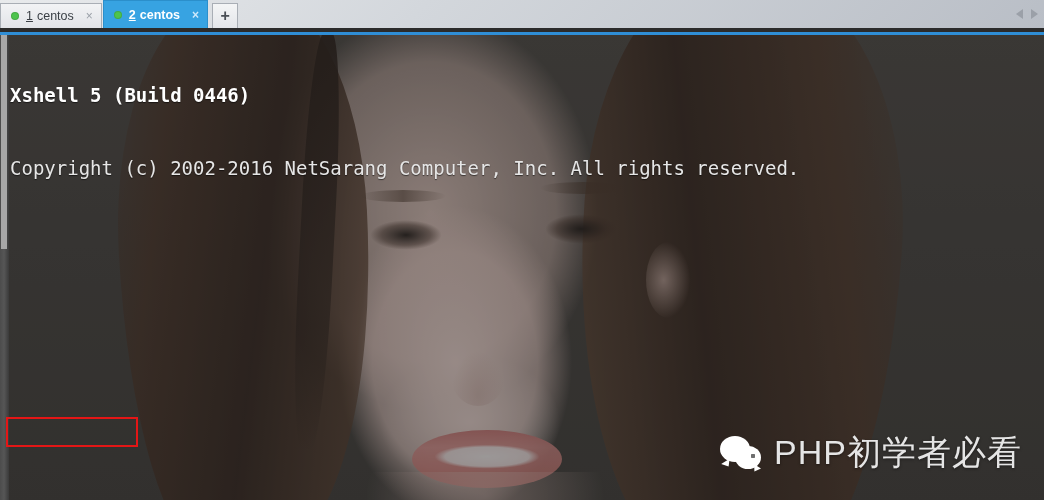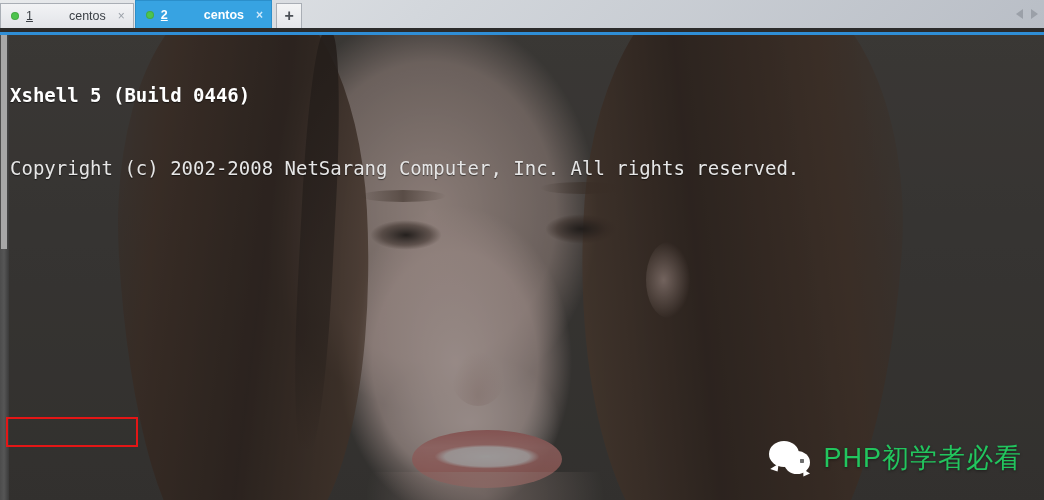--- a/index.html
+++ b/index.html
@@ -72,21 +72,21 @@
     border-radius: 50%;
     background: #4ec44e;
     margin-right: 7px;
     flex: none;
     box-shadow: inset 0 0 0 1px rgba(0,0,0,.12);
   }
   .tab-num {
     text-decoration: underline;
     margin-right: 4px;
   }
-  .tab-label { white-space: nowrap; margin-left: 32px; }
+  .tab-label { white-space: nowrap; }
   .tab-close {
     margin-left: 12px;
     font-size: 12px;
     line-height: 1;
     color: #9aa0a8;
     cursor: pointer;
   }
   .tab.active .tab-close { color: #cfe9fb; }
 
   .newtab {
@@ -288,22 +288,22 @@
     position: absolute;
     right: 22px;
     bottom: 28px;
     display: flex;
     align-items: center;
     gap: 10px;
     z-index: 8;
   }
   .wm-text {
     font-family: "Liberation Sans", sans-serif;
-    font-size: 27px;
-    color: #22c55e;
+    font-size: 34px;
+    color: #e5e5e5;
     letter-spacing: 1px;
     text-shadow: 0 1px 3px rgba(0,0,0,.45);
   }
   .wechat-icon { position: relative; width: 44px; height: 34px; }
   .wechat-icon .b1, .wechat-icon .b2 {
     position: absolute;
     background: #ffffff;
     border-radius: 50%;
   }
   .wechat-icon .b1 { left: 0; top: 0; width: 30px; height: 26px; }
@@ -387,21 +387,21 @@
       <div class="neck"></div>
       <div class="bg-dim"></div>
     </div>
 
     <div class="left-strip">
       <div class="left-strip-thumb"></div>
     </div>
 
     <div class="screen">
       <div class="row"><span class="c-bold">Xshell 5 (Build 0446)</span></div>
-      <div class="row"><span class="c-white">Copyright (c) 2002-2008 NetSarang Computer, Inc. All rights reserved.</span></div>
+      <div class="row"><span class="c-white">Copyright (c) 2002-2016 NetSarang Computer, Inc. All rights reserved.</span></div>
       <div class="row"><span class="c-white"></span></div>
       <div class="row"><span class="c-white"></span></div>
       
       
       
       
       
       
       
       

